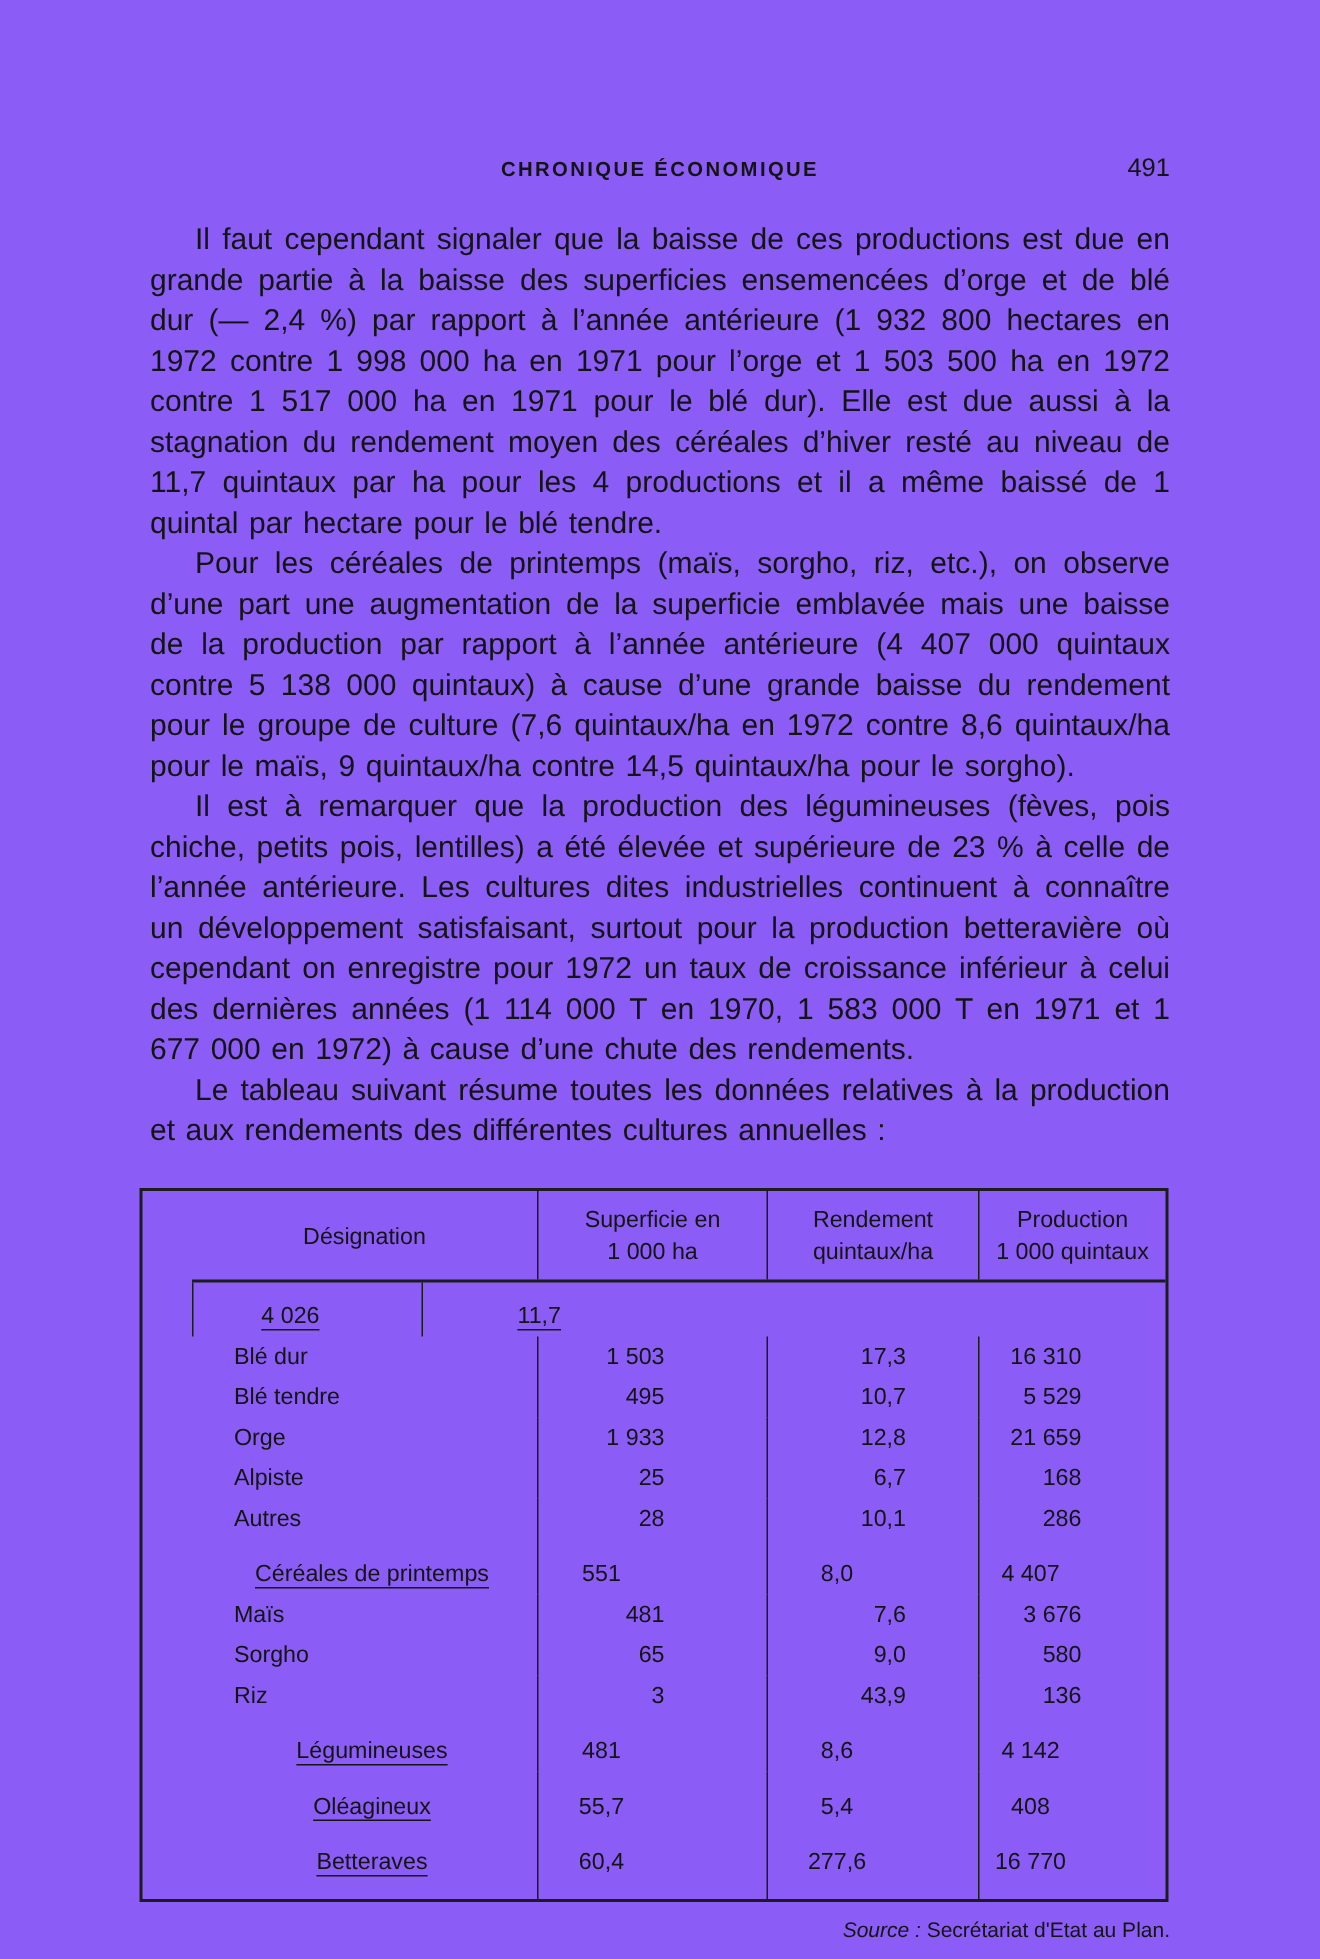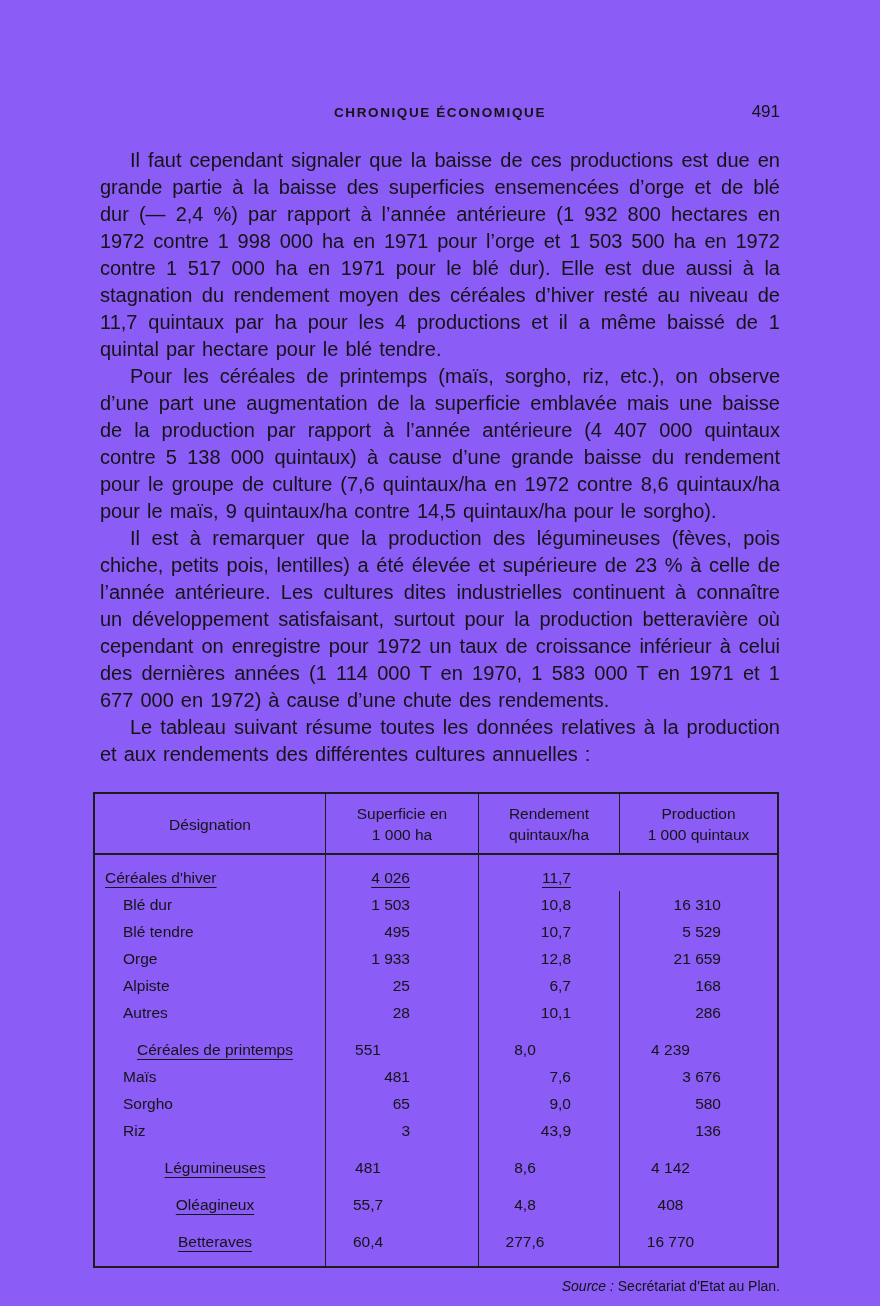--- a/index.html
+++ b/index.html
@@ -37,20 +37,21 @@
     word-spacing:1.5px;
   }
   
   .dtable {
     width:686px;
     margin-left:-7px;
     margin-top:24px;
     border:2px solid #1c1c1c;
     font-size:15.5px;
     box-sizing:border-box;
+    padding-left:33px;
   }
   .thead { display:flex; border-bottom:2px solid #1c1c1c; }
   .hcell {
     box-sizing:border-box;
     display:flex; flex-direction:column; justify-content:center;
     text-align:center;
     padding:9px 2px 8px 2px;
     line-height:21px;
   }
   .w0 { width:230px; }
@@ -118,28 +119,27 @@
         <span>Rendement</span>
         <span>quintaux/ha</span>
       </div>
       <div class="hcell w3 bl">
         <span>Production</span>
         <span>1 000 quintaux</span>
       </div>
     </div>
     <div class="tbody">
         <div class="trow group-all first">
-          <div class="cell c-name"><span>Céréales d'hiver</span></div>
           <div class="cell c-num c1 bl"><span>4 026</span></div>
           <div class="cell c-num c2 bl"><span>11,7</span></div>
         </div>
         <div class="trow item">
           <div class="cell c-name"><span>Blé dur</span></div>
           <div class="cell c-num c1 bl"><span>1 503</span></div>
-          <div class="cell c-num c2 bl"><span>10,8</span></div>
+          <div class="cell c-num c2 bl"><span>17,3</span></div>
           <div class="cell c-num c3 bl"><span>16 310</span></div>
         </div>
         <div class="trow item">
           <div class="cell c-name"><span>Blé tendre</span></div>
           <div class="cell c-num c1 bl"><span>495</span></div>
           <div class="cell c-num c2 bl"><span>10,7</span></div>
           <div class="cell c-num c3 bl"><span>5 529</span></div>
         </div>
         <div class="trow item">
           <div class="cell c-name"><span>Orge</span></div>
@@ -156,21 +156,21 @@
         <div class="trow item">
           <div class="cell c-name"><span>Autres</span></div>
           <div class="cell c-num c1 bl"><span>28</span></div>
           <div class="cell c-num c2 bl"><span>10,1</span></div>
           <div class="cell c-num c3 bl"><span>286</span></div>
         </div>
         <div class="trow group gap">
           <div class="cell c-name"><span>Céréales de printemps</span></div>
           <div class="cell c-num c1 bl"><span>551</span></div>
           <div class="cell c-num c2 bl"><span>8,0</span></div>
-          <div class="cell c-num c3 bl"><span>4 239</span></div>
+          <div class="cell c-num c3 bl"><span>4 407</span></div>
         </div>
         <div class="trow item">
           <div class="cell c-name"><span>Maïs</span></div>
           <div class="cell c-num c1 bl"><span>481</span></div>
           <div class="cell c-num c2 bl"><span>7,6</span></div>
           <div class="cell c-num c3 bl"><span>3 676</span></div>
         </div>
         <div class="trow item">
           <div class="cell c-name"><span>Sorgho</span></div>
           <div class="cell c-num c1 bl"><span>65</span></div>
@@ -185,21 +185,21 @@
         </div>
         <div class="trow group gap">
           <div class="cell c-name"><span>Légumineuses</span></div>
           <div class="cell c-num c1 bl"><span>481</span></div>
           <div class="cell c-num c2 bl"><span>8,6</span></div>
           <div class="cell c-num c3 bl"><span>4 142</span></div>
         </div>
         <div class="trow group gap">
           <div class="cell c-name"><span>Oléagineux</span></div>
           <div class="cell c-num c1 bl"><span>55,7</span></div>
-          <div class="cell c-num c2 bl"><span>4,8</span></div>
+          <div class="cell c-num c2 bl"><span>5,4</span></div>
           <div class="cell c-num c3 bl"><span>408</span></div>
         </div>
         <div class="trow group gap last">
           <div class="cell c-name"><span>Betteraves</span></div>
           <div class="cell c-num c1 bl"><span>60,4</span></div>
           <div class="cell c-num c2 bl"><span>277,6</span></div>
           <div class="cell c-num c3 bl"><span>16 770</span></div>
         </div>
       </div>
   </div>

